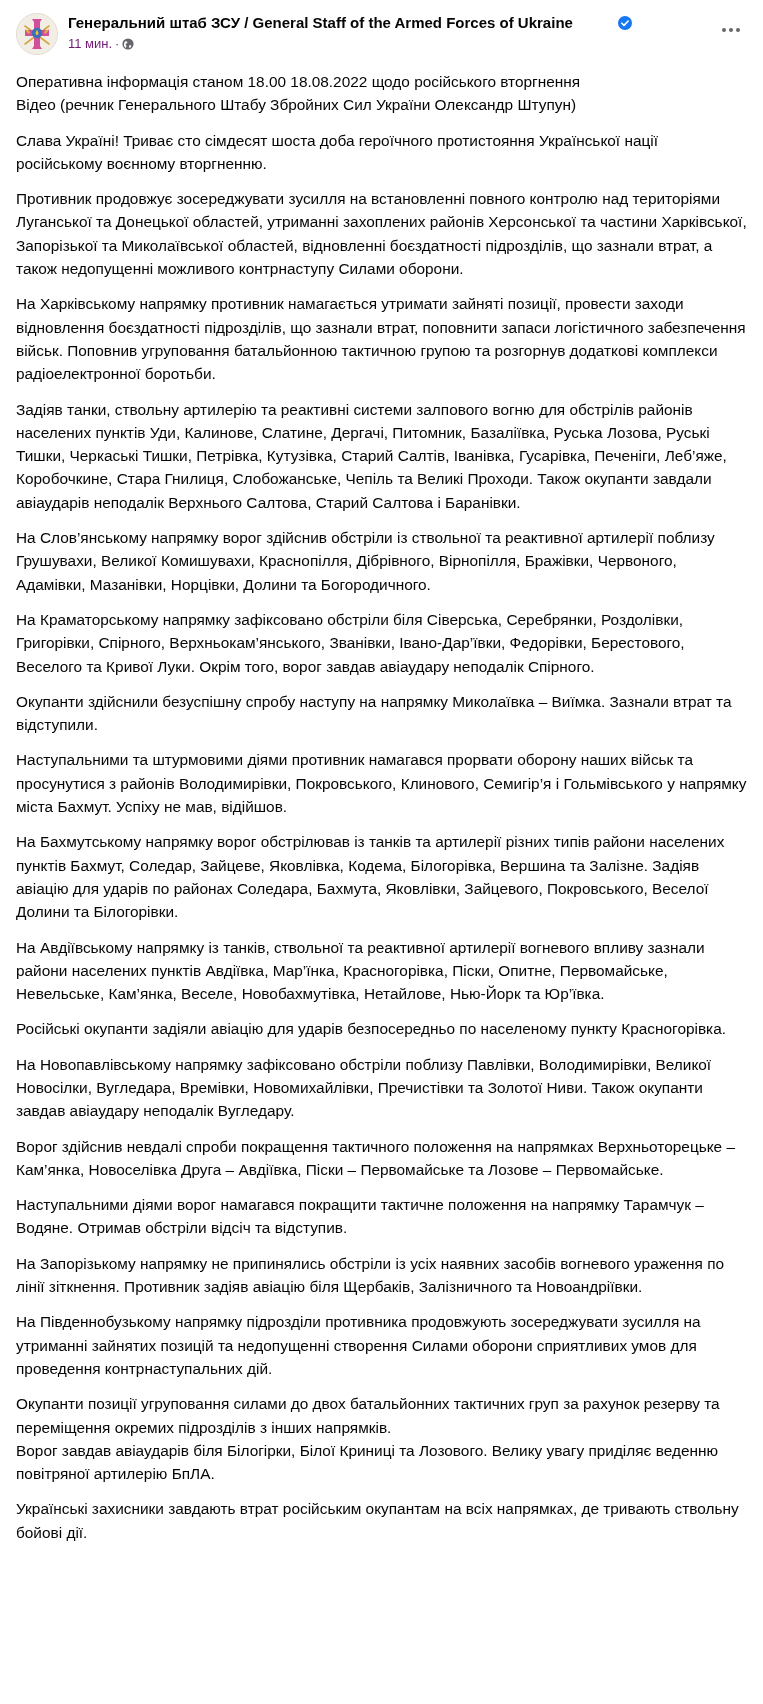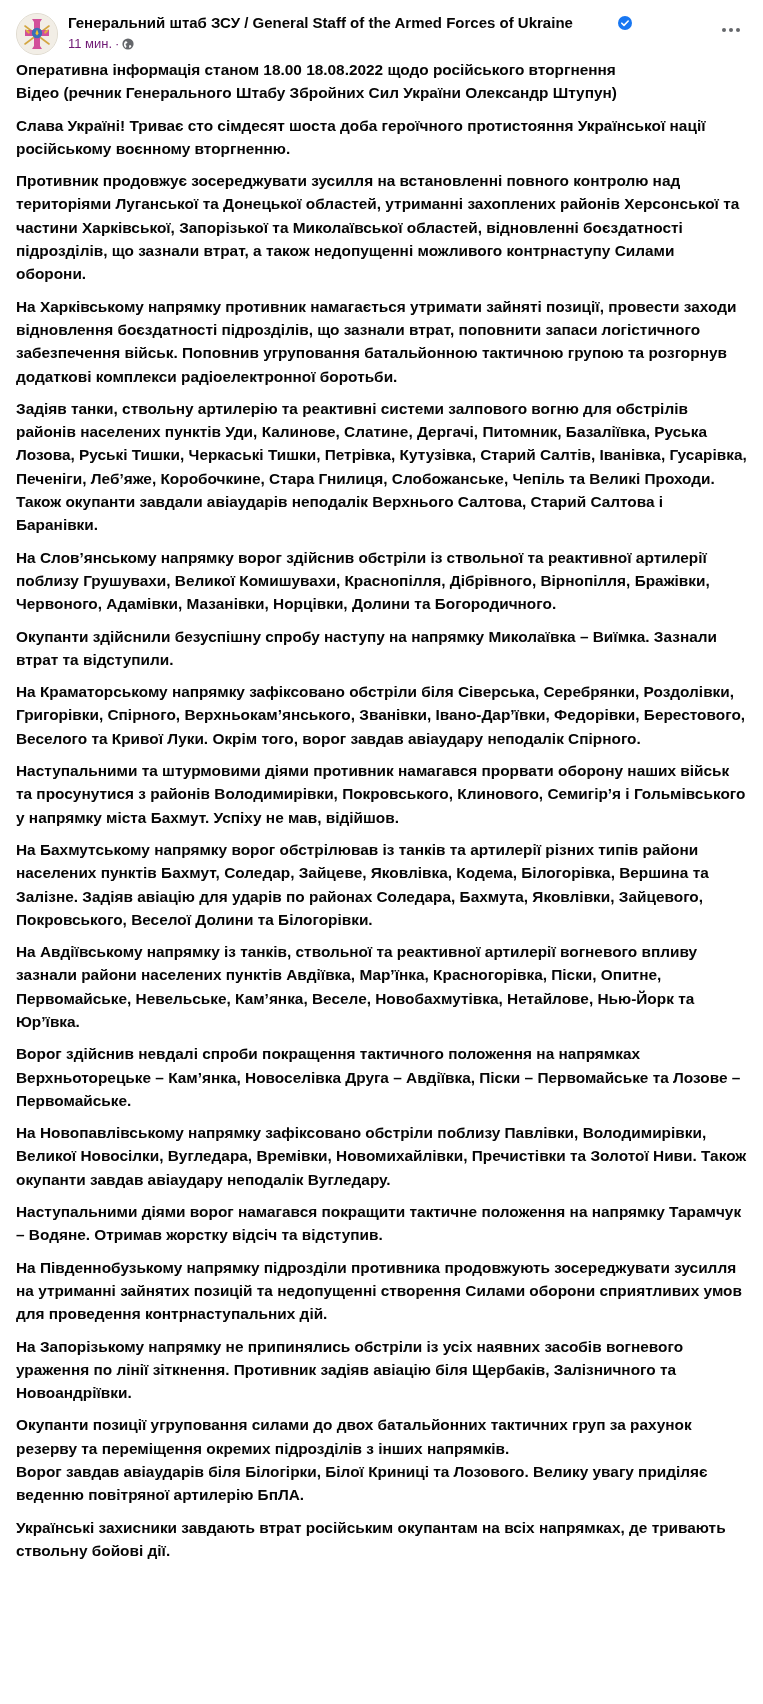--- a/index.html
+++ b/index.html
@@ -9,21 +9,21 @@
   .avatar { position: absolute; left: 16px; top: 13px; width: 40px; height: 40px; border-radius: 50%; background: #f0ece4; border: 1px solid #e0dbd0; overflow: hidden; }
   .avatar svg { width: 40px; height: 40px; display: block; }
   .author { position: absolute; left: 68px; top: 14px; font-size: 15px; font-weight: bold; color: #050505; display: flex; align-items: center; white-space: nowrap; gap: 40px; }
   .verified { display: inline-block; width: 14px; height: 14px; margin-left: 5px; }
   .meta { position: absolute; left: 68px; top: 36px; font-size: 13px; color: #701a75; display: flex; align-items: center; }
   .meta .dot { margin: 0 3px; }
   .globe { width: 12px; height: 12px; display: inline-block; }
   .more { position: absolute; right: 18px; top: 20px; width: 28px; height: 20px; display: flex; align-items: center; justify-content: center; cursor: pointer; }
   .more span { width: 4px; height: 4px; border-radius: 50%; background: #65676b; margin: 0 1.5px; display: inline-block; }
   .body { padding: 0 16px 0 16px; font-size: 15.4px; line-height: 23.3px; }
-  .body p { margin: 0 0 9px 0; font-weight: bold; }
+  .body p { margin: 12px 0 9px 0; }
   .body .line { display: block; }
 </style>
 </head>
 <body>
 
 <div class="post">
   <div class="header">
     <div class="avatar">
       <svg viewBox="0 0 40 40">
         <rect x="0" y="0" width="40" height="40" fill="#f2eee6"></rect>
@@ -66,29 +66,30 @@
   <div class="body">
     <p>
         <span class="line">Оперативна інформація станом 18.00 18.08.2022 щодо російського вторгнення</span>
         <span class="line">Відео (речник Генерального Штабу Збройних Сил України Олександр Штупун)</span>
       </p>
     <p>Слава Україні! Триває сто сімдесят шоста доба героїчного протистояння Української нації російському воєнному вторгненню.</p>
     <p>Противник продовжує зосереджувати зусилля на встановленні повного контролю над територіями Луганської та Донецької областей, утриманні захоплених районів Херсонської та частини Харківської, Запорізької та Миколаївської областей, відновленні боєздатності підрозділів, що зазнали втрат, а також недопущенні можливого контрнаступу Силами оборони.</p>
     <p>На Харківському напрямку противник намагається утримати зайняті позиції, провести заходи відновлення боєздатності підрозділів, що зазнали втрат, поповнити запаси логістичного забезпечення військ. Поповнив угруповання батальйонною тактичною групою та розгорнув додаткові комплекси радіоелектронної боротьби.</p>
     <p>Задіяв танки, ствольну артилерію та реактивні системи залпового вогню для обстрілів районів населених пунктів Уди, Калинове, Слатине, Дергачі, Питомник, Базаліївка, Руська Лозова, Руські Тишки, Черкаські Тишки, Петрівка, Кутузівка, Старий Салтів, Іванівка, Гусарівка, Печеніги, Леб’яже, Коробочкине, Стара Гнилиця, Слобожанське, Чепіль та  Великі Проходи. Також окупанти завдали авіаударів неподалік Верхнього Салтова, Старий Салтова і Баранівки.</p>
     <p>На Слов’янському напрямку ворог здійснив обстріли із ствольної та реактивної артилерії поблизу Грушувахи, Великої Комишувахи, Краснопілля, Дібрівного, Вірнопілля, Бражівки, Червоного, Адамівки, Мазанівки, Норцівки, Долини та Богородичного.</p>
+    <p>На Краматорському напрямку зафіксовано обстріли біля Сіверська, Серебрянки, Роздолівки, Григорівки, Спірного, Верхньокам’янського, Званівки, Івано-Дар’ївки, Федорівки, Берестового, Веселого та Кривої Луки. Окрім того, ворог завдав авіаудару неподалік Спірного.</p>
     <p>Окупанти здійснили безуспішну спробу наступу на напрямку Миколаївка – Виїмка. Зазнали втрат та відступили.</p>
-    <p>На Краматорському напрямку зафіксовано обстріли біля Сіверська, Серебрянки, Роздолівки, Григорівки, Спірного, Верхньокам’янського, Званівки, Івано-Дар’ївки, Федорівки, Берестового, Веселого та Кривої Луки. Окрім того, ворог завдав авіаудару неподалік Спірного.</p>
     <p>Наступальними та штурмовими діями противник намагався прорвати оборону наших військ та просунутися з районів Володимирівки, Покровського, Клинового, Семигір’я і Гольмівського  у напрямку міста Бахмут. Успіху не мав, відійшов.</p>
     <p>На Бахмутському напрямку ворог обстрілював із танків та артилерії різних типів райони населених пунктів Бахмут, Соледар, Зайцеве, Яковлівка, Кодема, Білогорівка, Вершина та Залізне. Задіяв авіацію для ударів по районах Соледара, Бахмута, Яковлівки, Зайцевого, Покровського, Веселої Долини та Білогорівки.</p>
     <p>На Авдіївському напрямку із танків, ствольної та реактивної артилерії вогневого впливу зазнали райони населених пунктів Авдіївка, Мар’їнка, Красногорівка, Піски, Опитне, Первомайське, Невельське, Кам’янка, Веселе, Новобахмутівка, Нетайлове, Нью-Йорк та Юр’ївка.</p>
+    <p>Російські окупанти задіяли авіацію для ударів безпосередньо по населеному пункту Красногорівка.</p>
+    <p>На Новопавлівському напрямку зафіксовано обстріли поблизу Павлівки, Володимирівки, Великої Новосілки, Вугледара, Времівки, Новомихайлівки, Пречистівки та Золотої Ниви. Також окупанти завдав авіаудару неподалік Вугледару.</p>
     <p>Ворог здійснив невдалі спроби покращення тактичного положення на напрямках Верхньоторецьке – Кам’янка, Новоселівка Друга – Авдіївка, Піски – Первомайське та Лозове – Первомайське.</p>
-    <p>На Новопавлівському напрямку зафіксовано обстріли поблизу Павлівки, Володимирівки, Великої Новосілки, Вугледара, Времівки, Новомихайлівки, Пречистівки та Золотої Ниви. Також окупанти завдав авіаудару неподалік Вугледару.</p>
-    <p>Наступальними діями ворог намагався покращити тактичне положення на напрямку Тарамчук – Водяне. Отримав жорстку відсіч та відступив.</p>
+    <p>Наступальними діями ворог намагався покращити тактичне положення на напрямку Тарамчук – Водяне. Отримав обстріли відсіч та відступив.</p>
+    <p>На Запорізькому напрямку не припинялись обстріли із усіх наявних засобів вогневого ураження по лінії зіткнення. Противник задіяв авіацію біля Щербаків, Залізничного та Новоандріївки.</p>
     <p>На Південнобузькому напрямку підрозділи противника продовжують зосереджувати зусилля на утриманні зайнятих позицій та недопущенні створення Силами оборони сприятливих умов для проведення контрнаступальних дій.</p>
-    <p>На Запорізькому напрямку не припинялись обстріли із усіх наявних засобів вогневого ураження по лінії зіткнення. Противник задіяв авіацію біля Щербаків, Залізничного та Новоандріївки.</p>
     <p>
         <span class="line">Окупанти позиції угруповання силами до двох батальйонних тактичних груп за рахунок резерву та переміщення окремих підрозділів з інших напрямків.</span>
         <span class="line">Ворог завдав авіаударів біля Білогірки, Білої Криниці та Лозового. Велику увагу приділяє веденню повітряної артилерію БпЛА.</span>
       </p>
     <p>Українські захисники завдають втрат російським окупантам на всіх напрямках, де тривають ствольну бойові дії.</p>
   </div>
 </div>
 
 </body></html>

